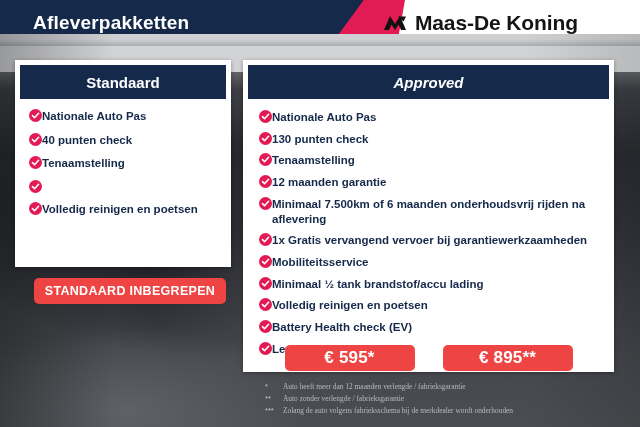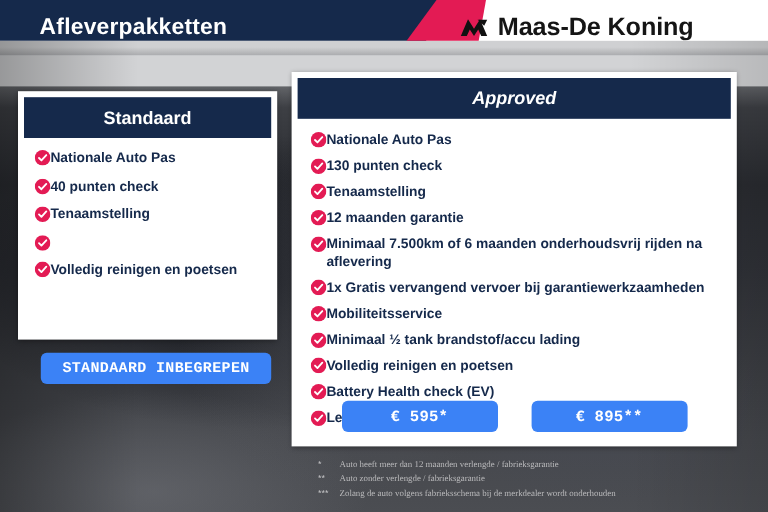--- a/index.html
+++ b/index.html
@@ -63,21 +63,21 @@
   .brand-name{
     color:#151515;font-size:21px;font-weight:bold;letter-spacing:-0.1px;
   }
 
   
   .card{
     position:absolute;
     background:#ffffff;
     box-shadow:0 1px 4px rgba(0,0,0,0.35);
   }
-  .card-std{left:15px;top:76px;width:216px;height:207px;}
+  .card-std{left:15px;top:60px;width:216px;height:207px;}
   .card-app{left:243px;top:60px;width:371px;height:312px;}
 
   .card-head{
     background:#15294b;
     color:#ffffff;
     display:flex;align-items:center;justify-content:center;
     font-size:15px;font-weight:bold;
     height:34px;
     margin:5px 5px 0 5px;
   }
@@ -94,37 +94,37 @@
     font-size:11.5px;font-weight:bold;line-height:1.28;
   }
   .card-app ul.feat li{margin-bottom:7px;font-size:11.5px;}
   .chk{
     flex:0 0 auto;width:13px;height:13px;margin-top:0px;display:block;
   }
   .feat-text{display:block;}
 
   
   .pill{
-    background:#3b82f6;color:#ffffff;
+    background:#ef4444;color:#ffffff;
     border:none;border-radius:5px;
-    font-family:Liberation Mono, monospace;
+    font-family:Liberation Sans, sans-serif;
     font-weight:bold;
     display:flex;align-items:center;justify-content:center;
     cursor:pointer;
   }
   .btn-included{
     position:absolute;left:19px;top:218px;
     width:192px;height:26px;
     font-size:12.5px;letter-spacing:0.3px;
   }
   .price-row{
     position:absolute;left:0;right:0;top:274px;
     display:flex;justify-content:center;gap:28px;
   }
-  .price-btn{width:130px;height:26px;font-size:13px;letter-spacing:0.2px;}
+  .price-btn{width:130px;height:26px;font-size:17px;letter-spacing:0.2px;margin-top:11px;}
 
   
   .footnotes{
     position:absolute;left:265px;top:381px;width:360px;
     color:#b9b9bb;font-size:7.4px;line-height:1.62;
   }
   .fn-row{display:flex;gap:0;}
   .fn-mark{flex:0 0 18px;color:#c9c9cb;}
   .fn-txt{flex:1 1 auto;font-family:Liberation Serif, serif;}
 </style>

